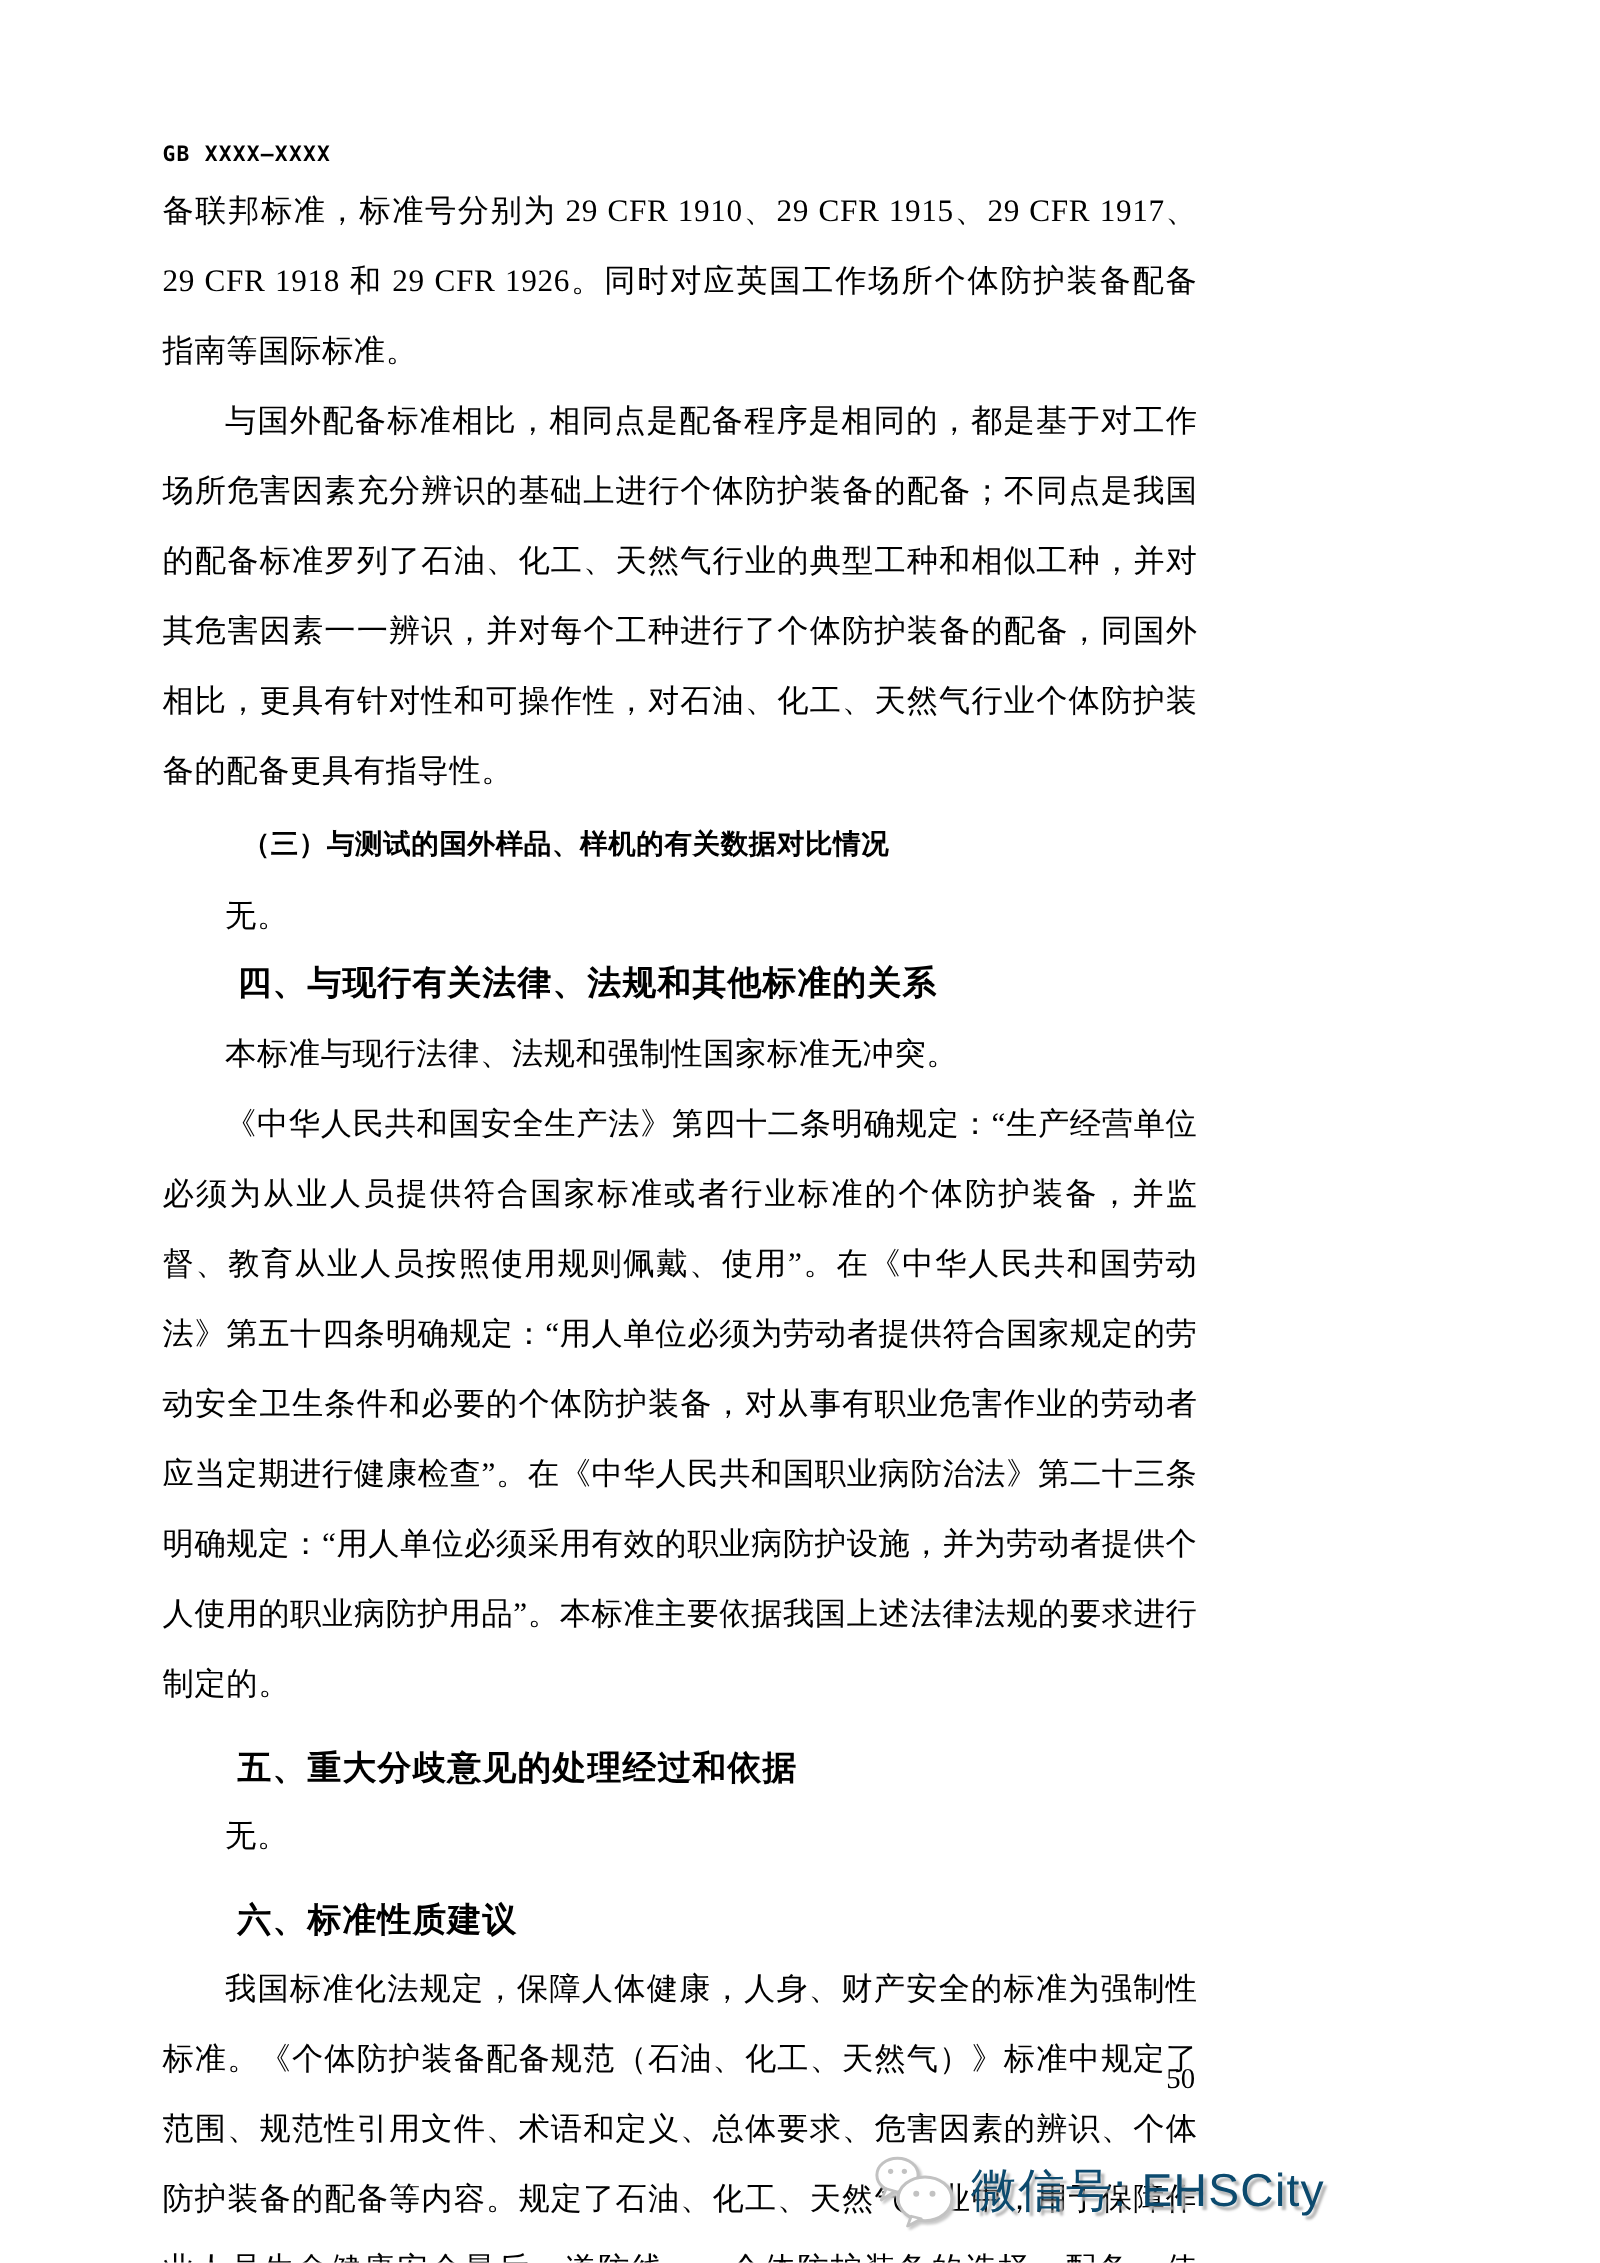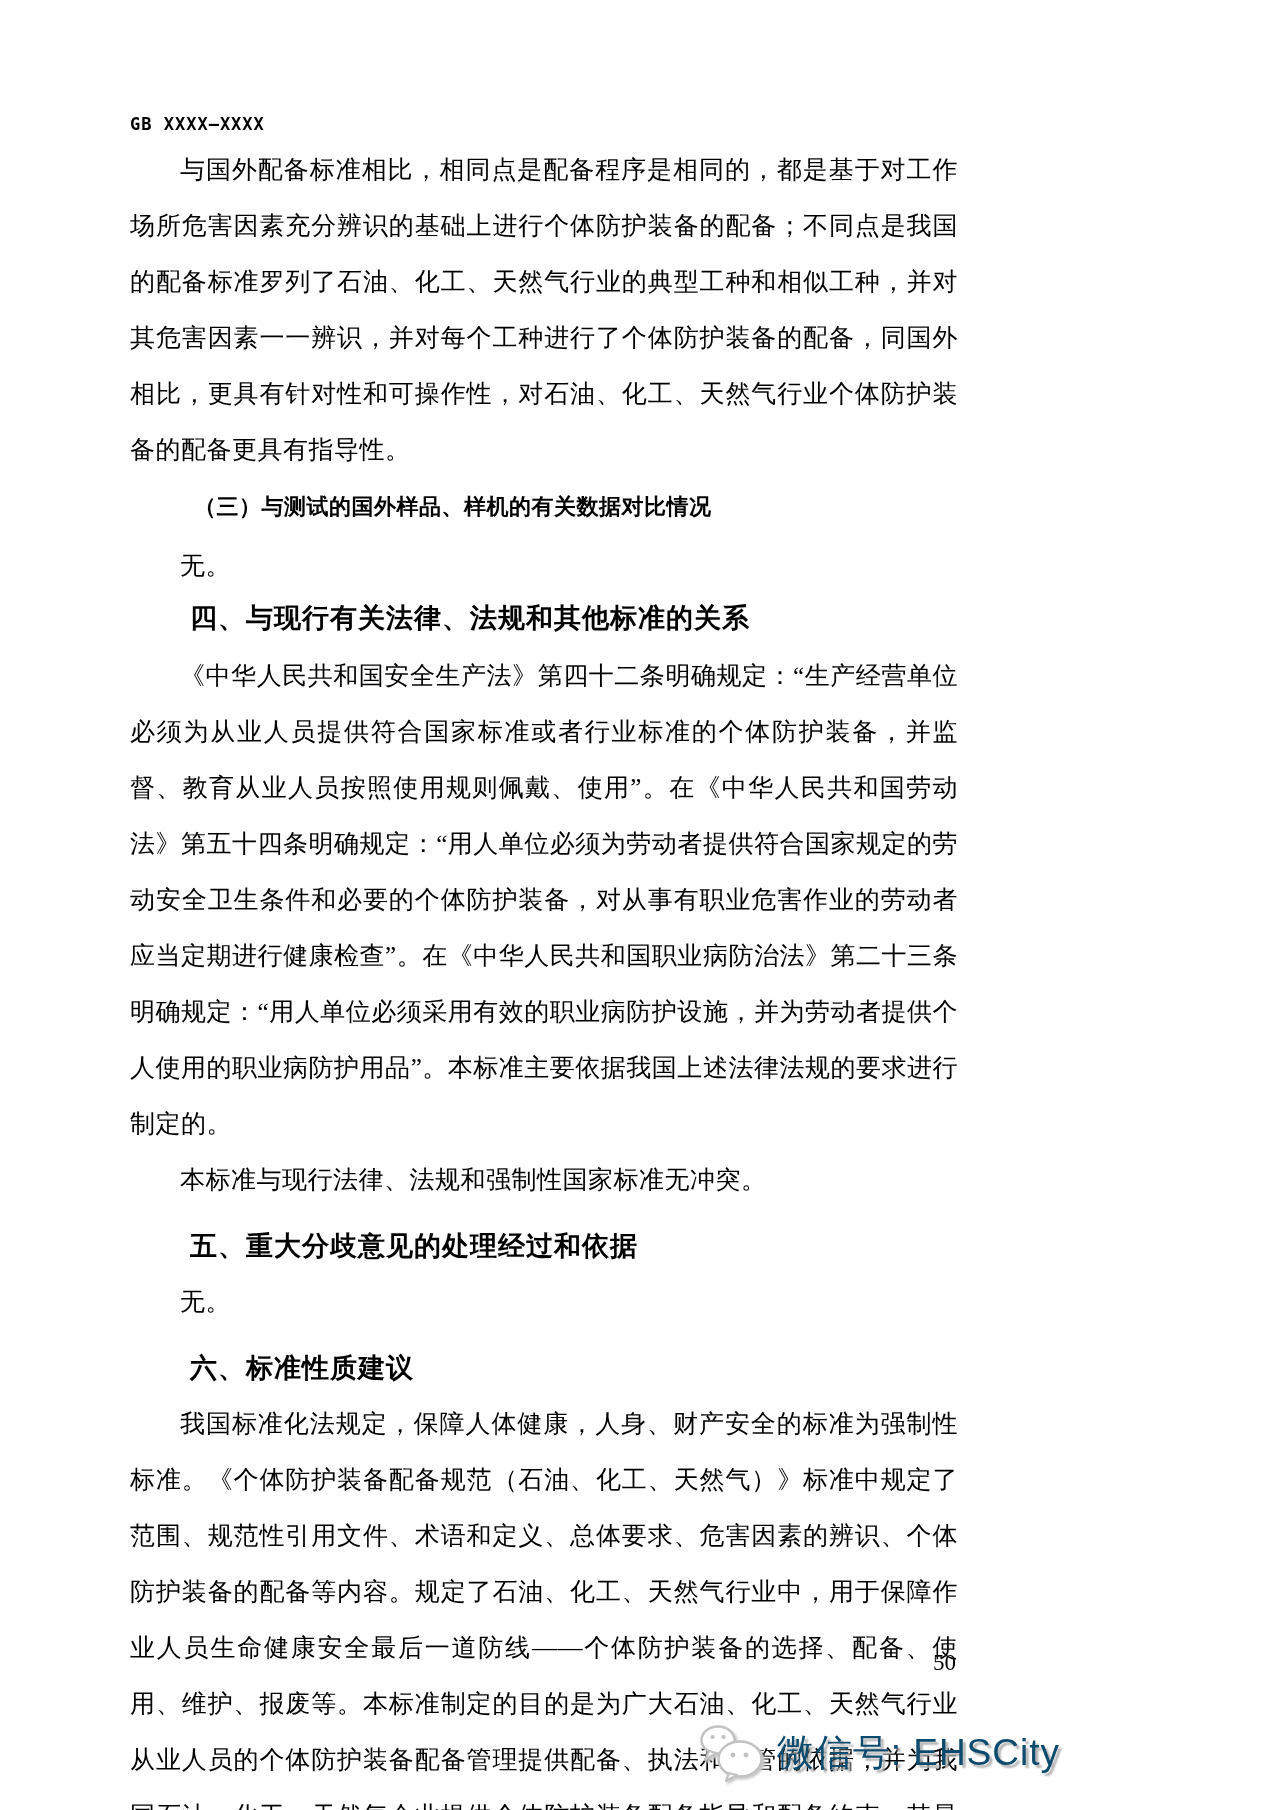--- a/index.html
+++ b/index.html
@@ -82,32 +82,33 @@
     white-space: nowrap;
   }
 </style>
 </head>
 <body>
 
 <div class="page">
 
   <div class="gb-header">GB XXXX—XXXX</div>
 
+  <div class="para no-indent">备联邦标准，标准号分别为 29 CFR 1910、29 CFR 1915、29 CFR 1917、29 CFR 1918 和 29 CFR 1926。同时对应英国工作场所个体防护装备配备指南等国际标准。</div>
 
   <div class="para">与国外配备标准相比，相同点是配备程序是相同的，都是基于对工作场所危害因素充分辨识的基础上进行个体防护装备的配备；不同点是我国的配备标准罗列了石油、化工、天然气行业的典型工种和相似工种，并对其危害因素一一辨识，并对每个工种进行了个体防护装备的配备，同国外相比，更具有针对性和可操作性，对石油、化工、天然气行业个体防护装备的配备更具有指导性。</div>
 
   <div class="h-mid">（三）与测试的国外样品、样机的有关数据对比情况</div>
 
   <div class="para">无。</div>
 
   <div class="h-big">四、与现行有关法律、法规和其他标准的关系</div>
 
+  <div class="para">本标准与现行法律、法规和强制性国家标准无冲突。</div>
+
   <div class="para">《中华人民共和国安全生产法》第四十二条明确规定：“生产经营单位必须为从业人员提供符合国家标准或者行业标准的个体防护装备，并监督、教育从业人员按照使用规则佩戴、使用”。在《中华人民共和国劳动法》第五十四条明确规定：“用人单位必须为劳动者提供符合国家规定的劳动安全卫生条件和必要的个体防护装备，对从事有职业危害作业的劳动者应当定期进行健康检查”。在《中华人民共和国职业病防治法》第二十三条明确规定：“用人单位必须采用有效的职业病防护设施，并为劳动者提供个人使用的职业病防护用品”。本标准主要依据我国上述法律法规的要求进行制定的。</div>
-
-  <div class="para">本标准与现行法律、法规和强制性国家标准无冲突。</div>
 
   <div class="h-big tight">五、重大分歧意见的处理经过和依据</div>
 
   <div class="para">无。</div>
 
   <div class="h-big tight">六、标准性质建议</div>
 
   <div class="para">我国标准化法规定，保障人体健康，人身、财产安全的标准为强制性标准。《个体防护装备配备规范（石油、化工、天然气）》标准中规定了范围、规范性引用文件、术语和定义、总体要求、危害因素的辨识、个体防护装备的配备等内容。规定了石油、化工、天然气行业中，用于保障作业人员生命健康安全最后一道防线——个体防护装备的选择、配备、使用、维护、报废等。本标准制定的目的是为广大石油、化工、天然气行业从业人员的个体防护装备配备管理提供配备、执法和监管的依据，并为我国石油、化工、天然气企业提供个体防护装备配备指导和配备约束，其最终目的是用于保障我国广大石油、化工、</div>
 
   <div class="page-number">50</div>

